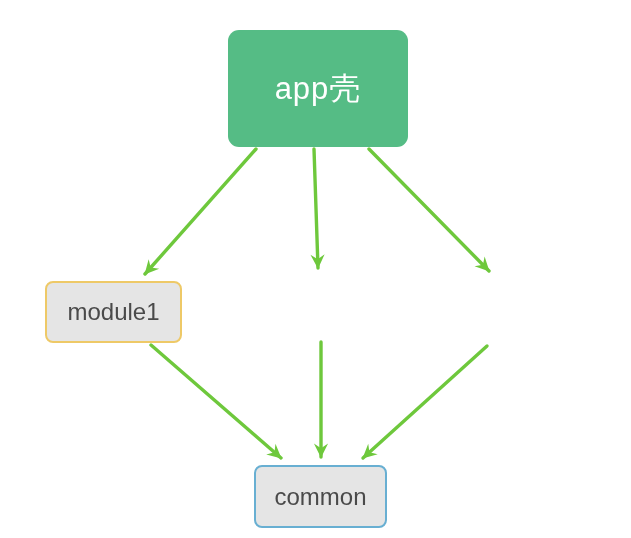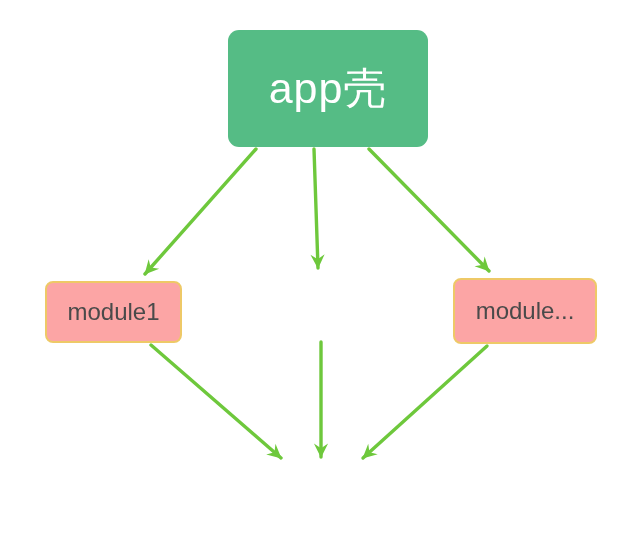--- a/index.html
+++ b/index.html
@@ -33,33 +33,33 @@
   .arrow-head {
     fill: var(--arrow-green, #6ec83c);
   }
   .node {
     position: absolute;
     z-index: 1;
     display: flex;
     align-items: center;
     justify-content: center;
     box-sizing: border-box;
-    background: #fca5a5;
+    background: #e5e5e5;
     color: var(--node-text, #4a4a4a);
     font-size: 24px;
     border-radius: 8px;
     border: 2px solid transparent;
     white-space: nowrap;
   }
   .node-app-shell {
     left: 228px; top: 30px;
-    width: 200px; height: 117px;
+    width: 180px; height: 117px;
     background: var(--app-fill, #55bc85);
     color: var(--app-text, #ffffff);
-    font-size: 43px;
+    font-size: 31px;
     border: none;
     border-radius: 11px;
     letter-spacing: 1px;
   }
   .node-module1 {
     left: 45px; top: 281px;
     width: 137px; height: 62px;
     border-color: var(--module-border-yellow, #eec967);
   }
   .node-module2 {
@@ -102,18 +102,18 @@
 
   <div class="node node-app-shell">
     <span class="node-label">app壳</span>
   </div>
 
   <div class="node node-module1">
     <span class="node-label">module1</span>
   </div>
 
 
-  <div class="node node-module-more">
-    <span class="node-label">module...</span>
+
+  <div class="node node-common">
+    <span class="node-label">common</span>
   </div>
-
 
 </div>
 
 </body></html>

